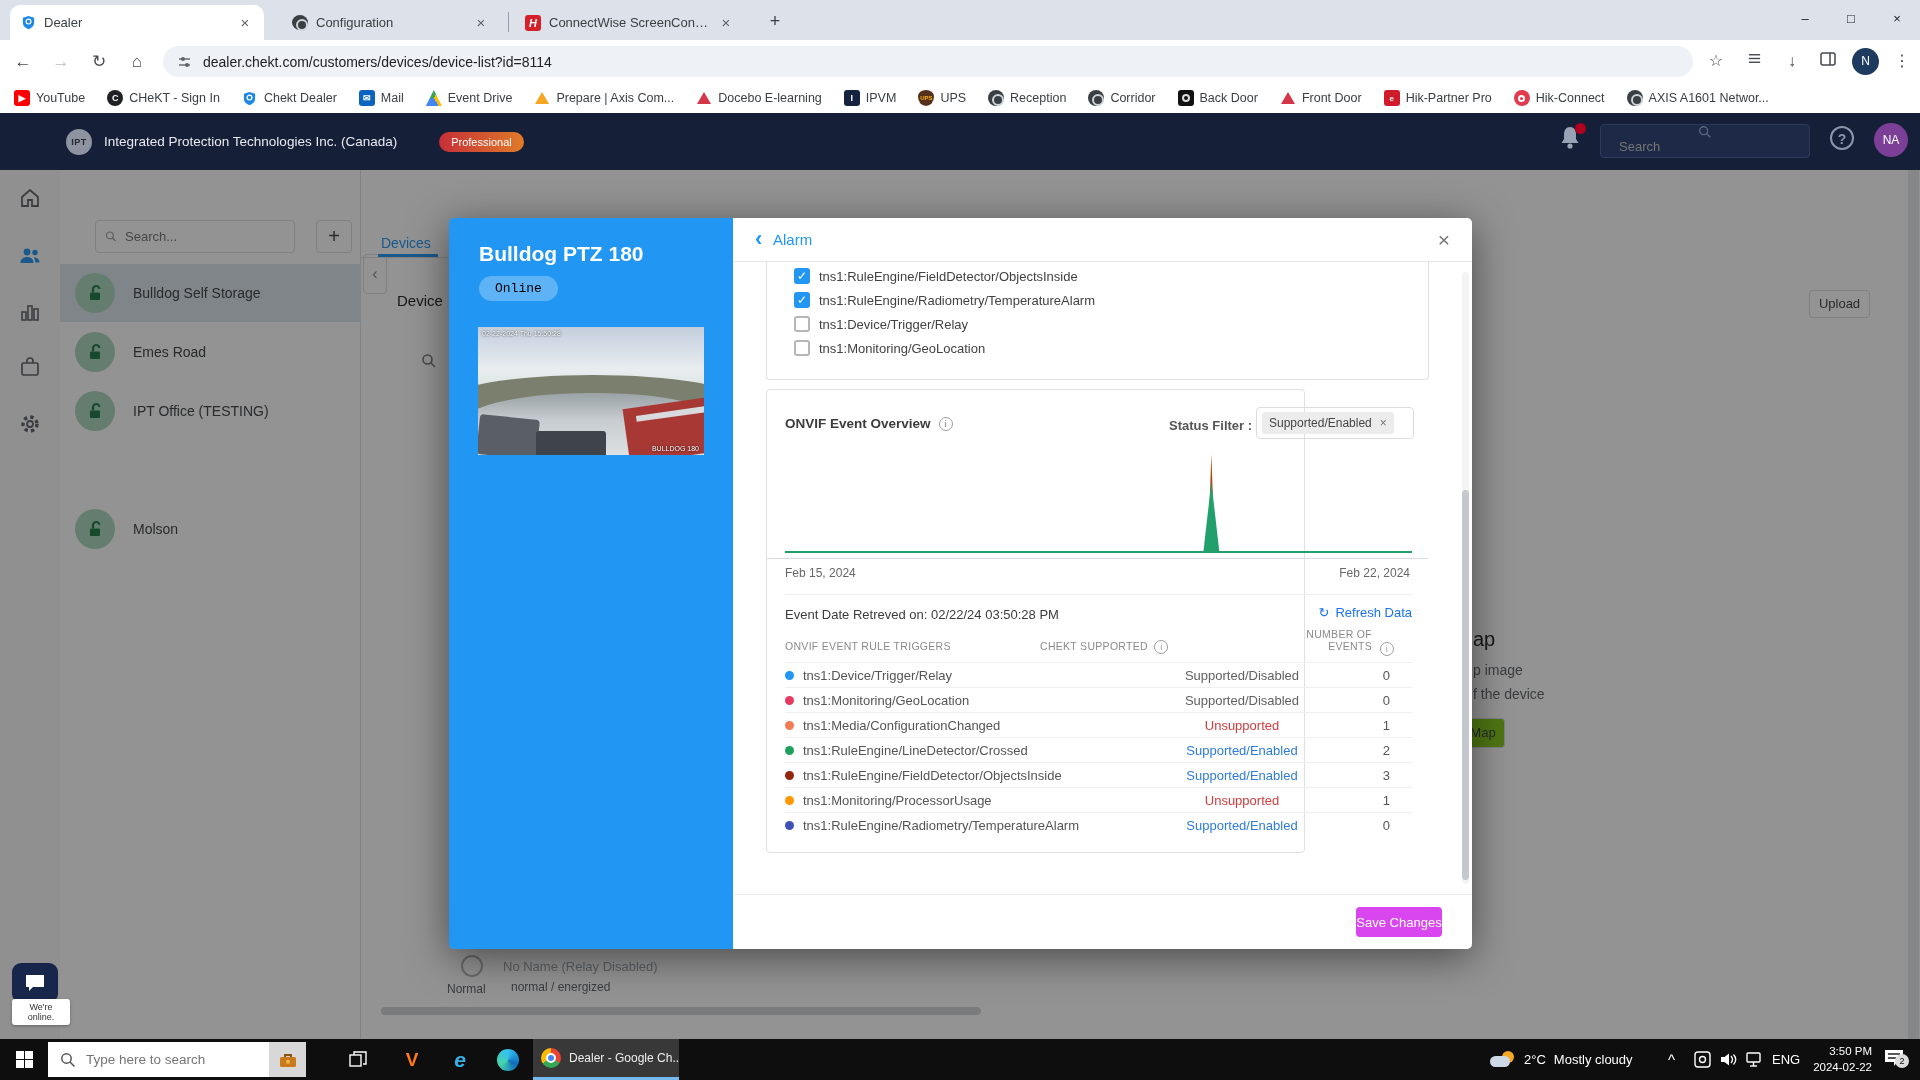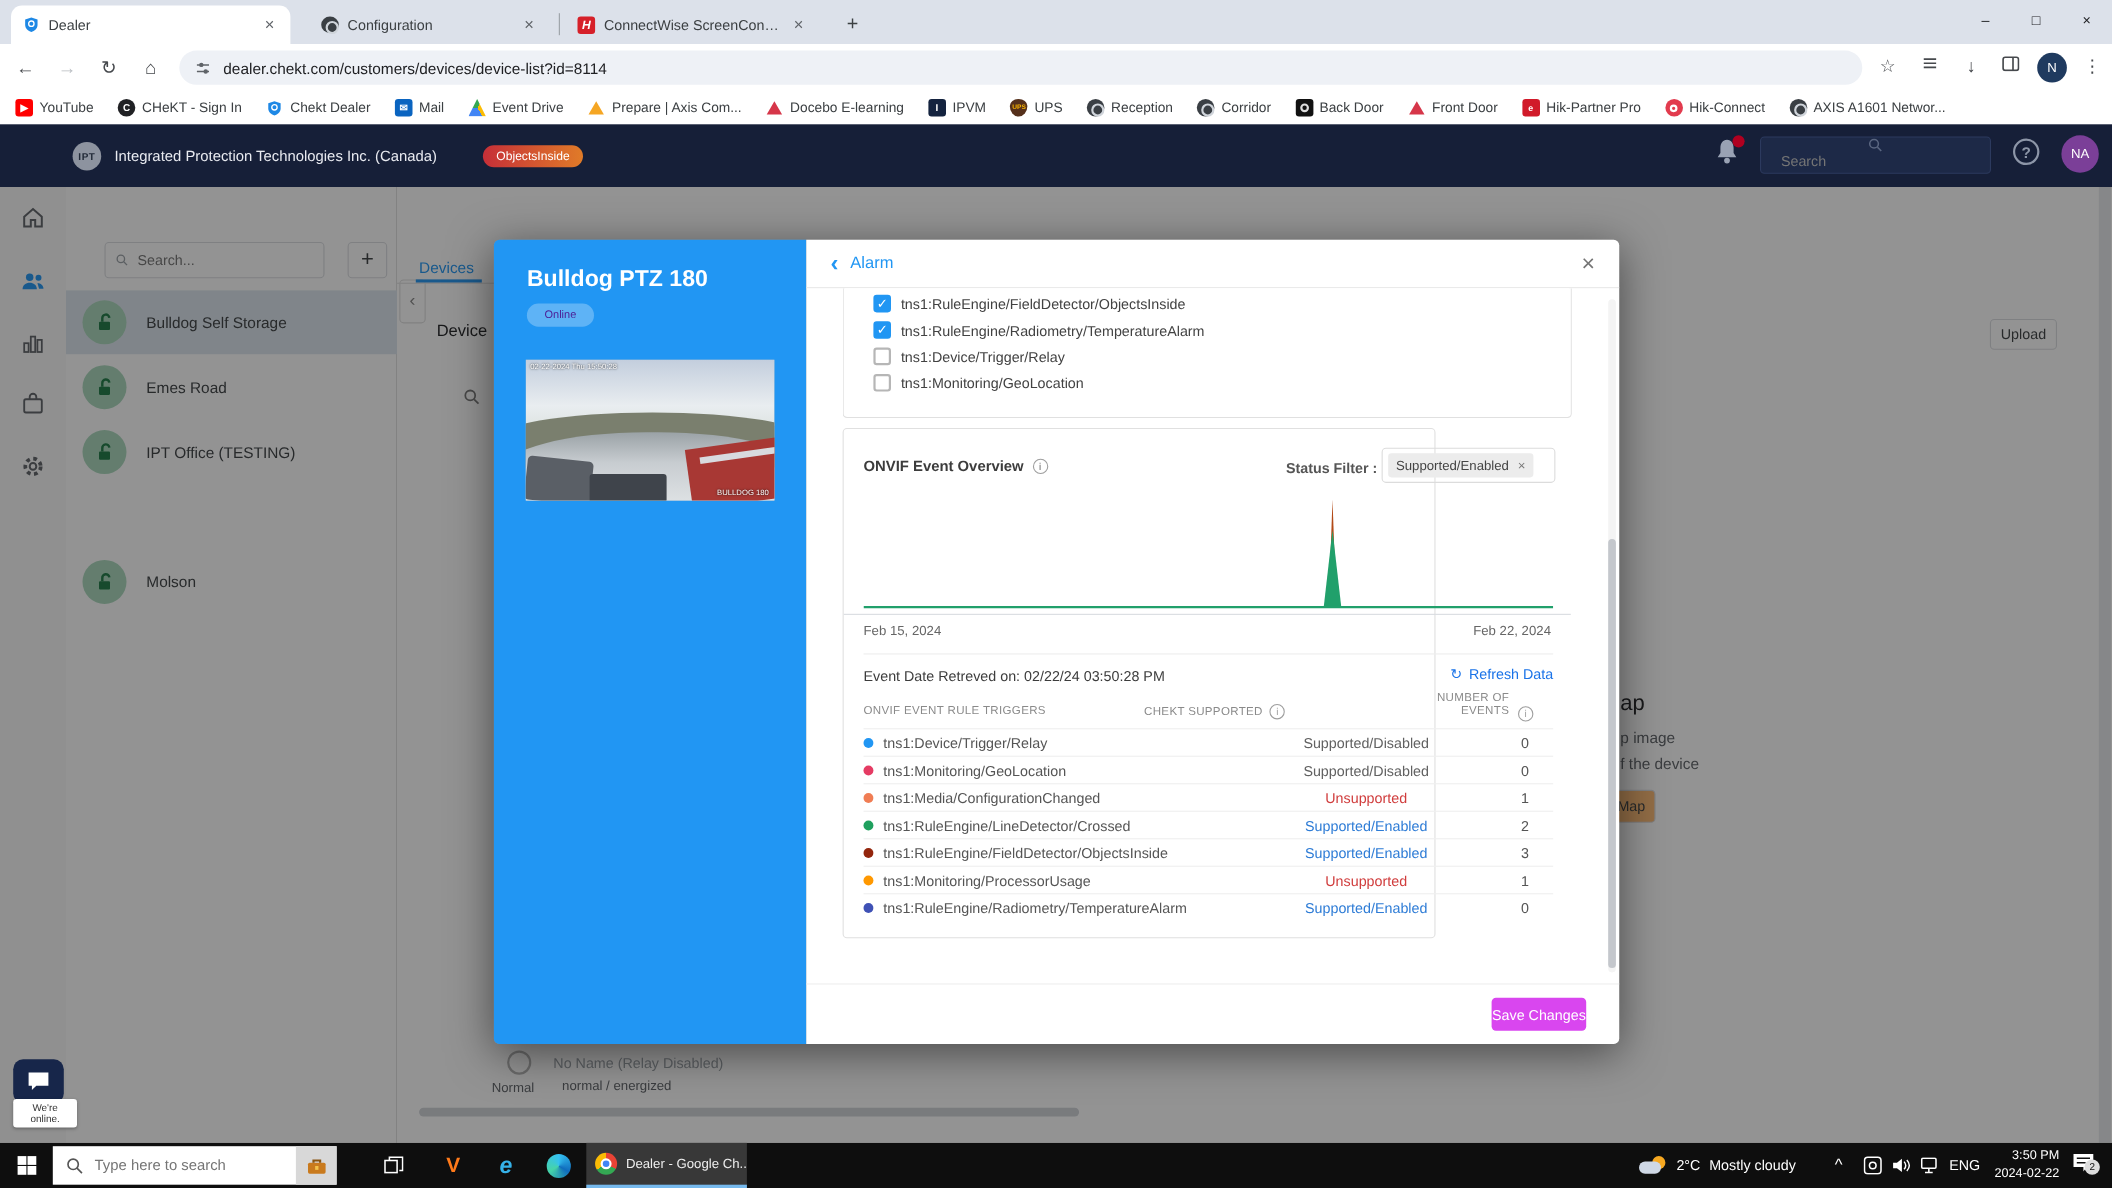--- a/index.html
+++ b/index.html
@@ -70,21 +70,21 @@
 
   .contentbg { position:absolute; left:361px; top:170px; width:1559px; height:869px; background:#fff; }
   .st-blue { color:#2196f3; }
 
   .overlay { position:absolute; left:0; top:170px; width:1920px; height:869px; background:rgba(15,15,15,0.45); z-index:50; }
 
   
   .modal { position:absolute; left:449px; top:218px; width:1023px; height:731px; z-index:60; border-radius:5px; box-shadow:0 8px 40px rgba(0,0,0,0.5); }
   .mleft { position:absolute; left:0; top:0; width:284px; height:731px; background:#2196f3; border-radius:5px 0 0 5px; }
   .mtitle { position:absolute; left:30px; top:24px; color:#fff; font-size:21px; font-weight:bold; }
-  .mstatus { position:absolute; left:30px; top:58px; background:rgba(255,255,255,0.28); color:#4c1d95; font-size:10px; padding:5px 16px; border-radius:14px; }
+  .mstatus { position:absolute; left:30px; top:58px; background:rgba(255,255,255,0.28); color:#000000; font-size:13px; padding:5px 16px; border-radius:14px;font-family:Liberation Mono, monospace; }
   .thumb { position:absolute; left:29px; top:109px; width:226px; height:128px; overflow:hidden; background:#b9c2cb; }
   .mright { position:absolute; left:284px; top:0; width:739px; height:731px; background:#fff; border-radius:0 5px 5px 0; }
   .mhdr { position:absolute; left:0; top:0; width:739px; height:44px; border-bottom:1px solid #e8e8e8; }
   .backlbl { position:absolute; left:40px; top:13px; color:#2196f3; font-size:15px; }
   .backchev { position:absolute; left:22px; top:8px; color:#2196f3; font-size:22px; font-weight:bold; }
   .mclose { position:absolute; right:22px; top:10px; color:#757575; font-size:21px; }
 
   .card { position:absolute; border:1px solid #e0e0e0; border-radius:4px; background:#fff; }
   .cbrow { position:absolute; left:27px; height:24px; display:flex; align-items:center; gap:9px; }
   .cbox { width:16px; height:16px; border:2px solid #b6b6b6; border-radius:3px; background:#fff; color:transparent; font-size:12px; line-height:13px; text-align:center; }
@@ -276,21 +276,21 @@
     </div>
   <div class="bm">
       <span class="fv camdot"></span>
       <span>AXIS A1601 Networ...</span>
     </div>
 </div>
 
 <div class="apphdr">
   <div class="iptlogo">IPT</div>
   <div class="company">Integrated Protection Technologies Inc. (Canada)</div>
-  <div class="probadge">ObjectsInside</div>
+  <div class="probadge">Professional</div>
   <div class="bellwrap">
     <svg width="24" height="26" viewBox="0 0 24 26">
         <path d="M12 2 C8 2 6 5.5 6 9.5 V14 l-2.5 4 h17 L18 14 V9.5 C18 5.5 16 2 12 2 Z" fill="#99a2b4"></path>
         <circle cx="12" cy="21" r="2.6" fill="#99a2b4"></circle>
       </svg>
     <span class="belldot"></span>
   </div>
   <div class="hsearch">
     <svg width="14" height="14" viewBox="0 0 16 16">
         <circle cx="6.5" cy="6.5" r="4.5" fill="none" stroke="#5a6680" stroke-width="1.6"></circle>
@@ -414,21 +414,21 @@
   <div class="abs" style="left:0;top:87px;width:110px;height:1px;background:#e0e0e0;"></div>
   <div class="abs" style="left:36px;top:122px;font-size:15px;color:#202124;">Device</div>
   <div class="abs" style="left:60px;top:183px;"><svg width="16" height="16" viewBox="0 0 16 16">
         <circle cx="6.5" cy="6.5" r="4.5" fill="none" stroke="#777" stroke-width="1.6"></circle>
         <line x1="10" y1="10" x2="14" y2="14" stroke="#777" stroke-width="1.6"></line>
       </svg></div>
   <div class="abs" style="left:1448px;top:120px;width:61px;height:28px;border:1px solid #dadce0;border-radius:4px;font-size:13px;color:#3c4043;text-align:center;line-height:26px;background:#fff;">Upload</div>
   <div class="abs" style="left:1112px;top:458px;font-size:20px;color:#202124;">ap</div>
   <div class="abs" style="left:1112px;top:492px;font-size:14px;color:#5f6368;">p image</div>
   <div class="abs" style="left:1112px;top:516px;font-size:14px;color:#5f6368;">f the device</div>
-  <div class="abs" style="left:1100px;top:548px;width:44px;height:30px;border:1px solid #dadce0;border-radius:4px;font-size:13px;color:#3c4043;text-align:center;line-height:28px;background:#fdba74;">Map</div>
+  <div class="abs" style="left:1100px;top:548px;width:44px;height:30px;border:1px solid #dadce0;border-radius:4px;font-size:13px;color:#3c4043;text-align:center;line-height:28px;background:#84cc16;">Map</div>
   <div class="abs" style="left:100px;top:785px;width:22px;height:22px;border:2px solid #b5b5b5;border-radius:50%;"></div>
   <div class="abs" style="left:142px;top:789px;font-size:13px;color:#9aa0a6;">No Name (Relay Disabled)</div>
   <div class="abs" style="left:86px;top:812px;font-size:12px;color:#5f6368;">Normal</div>
   <div class="abs" style="left:150px;top:810px;font-size:12px;color:#5f6368;">normal / energized</div>
   <div class="abs" style="left:20px;top:837px;width:600px;height:8px;background:#cfd3d8;border-radius:4px;"></div>
   <div class="abs" style="left:1547px;top:0;width:11px;height:869px;background:#e8eaed;"></div>
 </div>
 
 <div class="overlay"></div>
 

